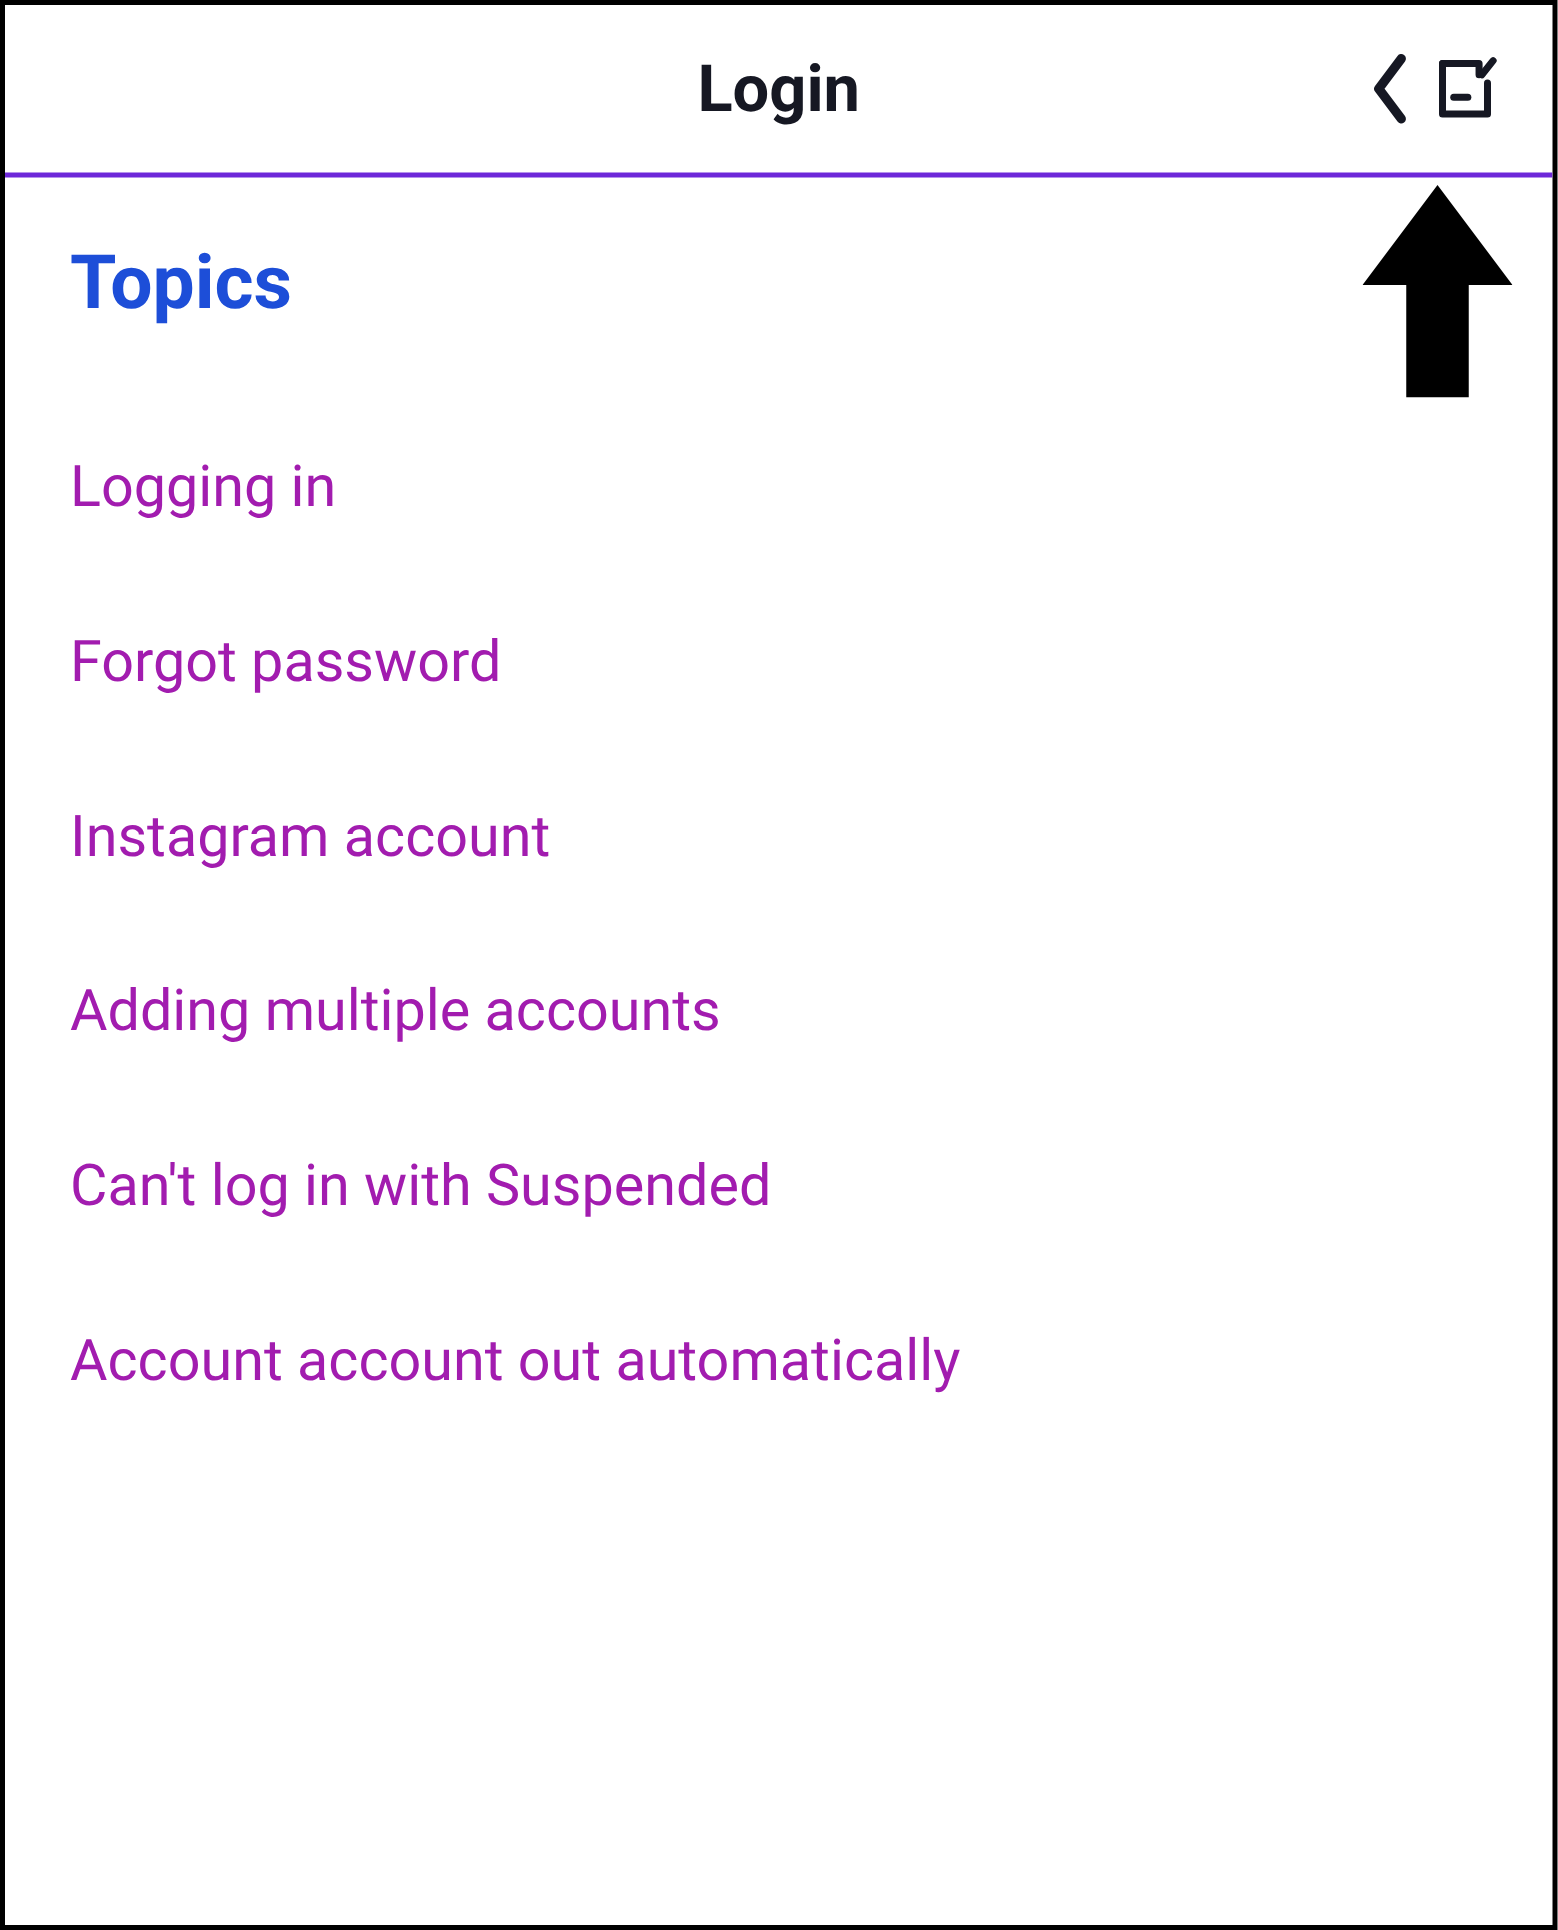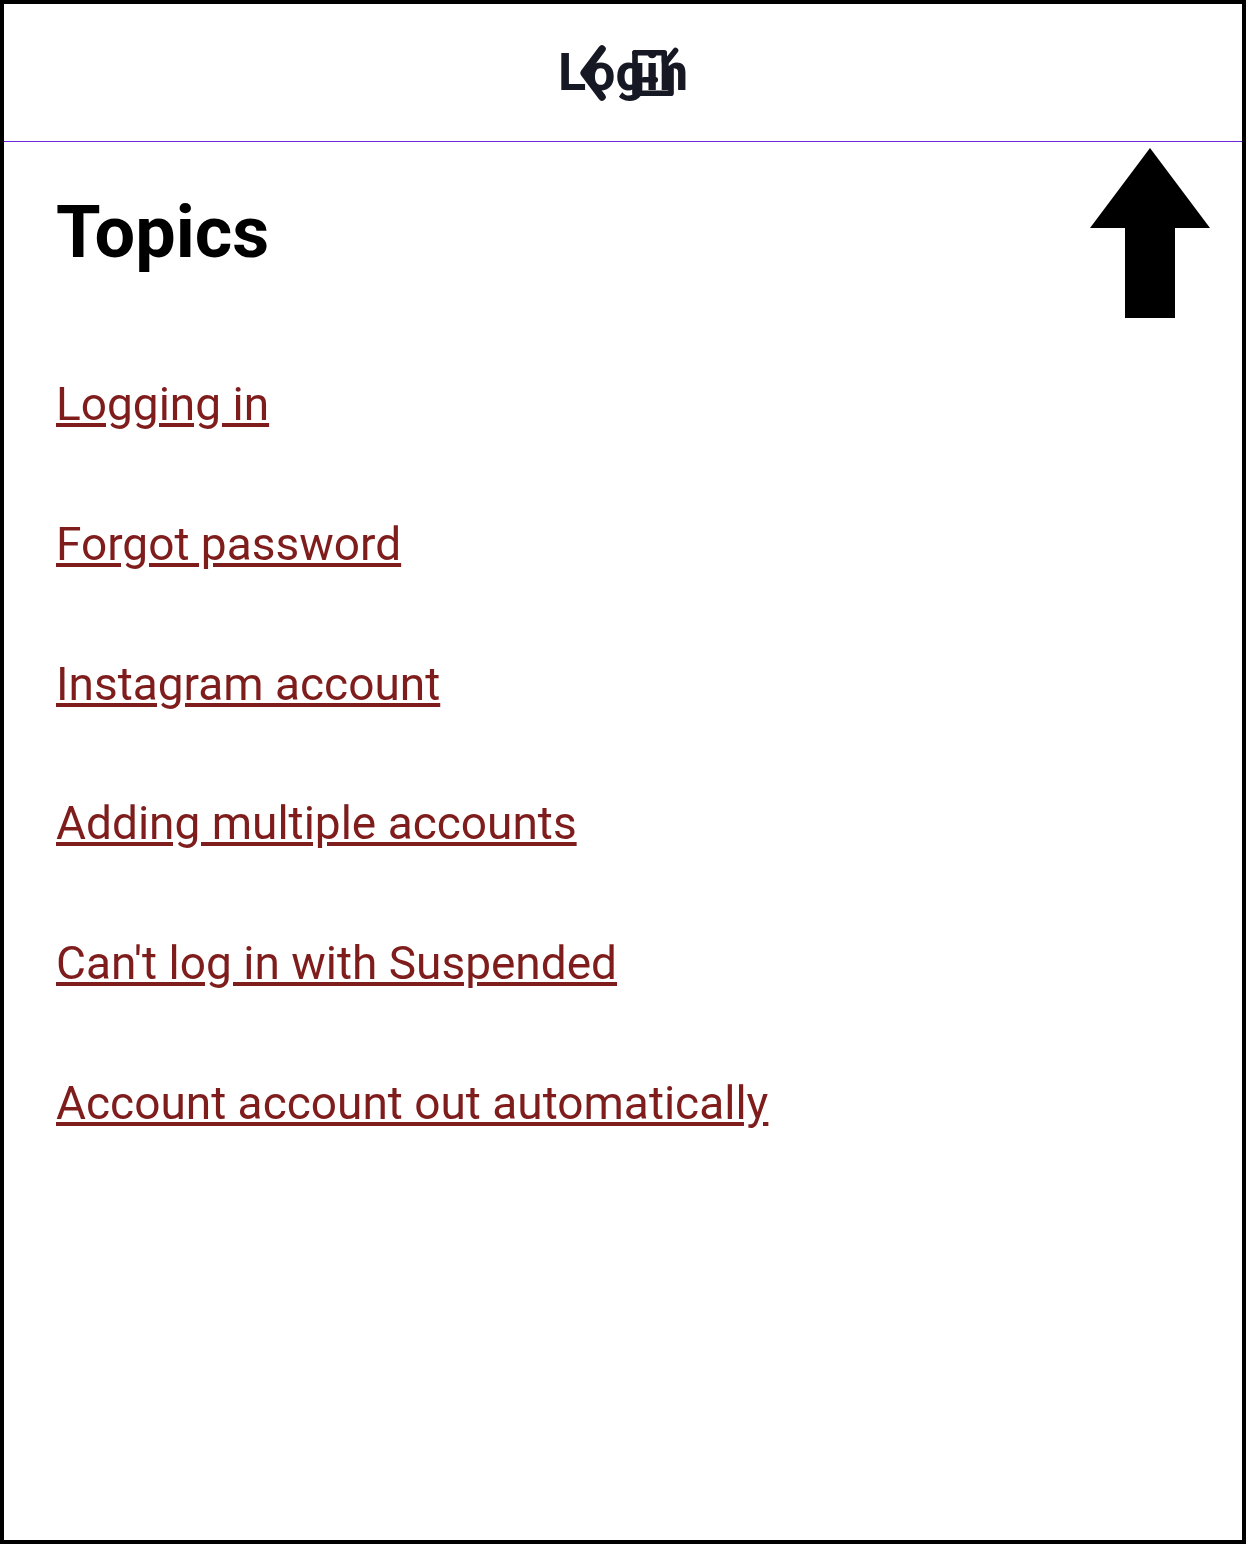--- a/index.html
+++ b/index.html
@@ -11,24 +11,24 @@
       font-family: -apple-system, BlinkMacSystemFont, "Segoe UI", Roboto, Helvetica, Arial, sans-serif;
       background: #fff;
       width: 1246px;
       height: 1544px;
       border: 4px solid #000;
       position: relative;
     }
     .header {
       display: flex;
       align-items: center;
-      justify-content: center;
+      justify-content: flex-end;
       padding: 20px 40px;
       height: 138px;
-      border-bottom: 1px solid #6d28d9;
+      border-bottom: 4px solid #6d28d9;
     }
     .back-button {
       width: 60px;
       height: 60px;
       display: flex;
       align-items: center;
       justify-content: center;
       cursor: pointer;
     }
     .back-button svg {
@@ -59,36 +59,35 @@
       position: absolute;
       right: 32px;
       top: 144px;
       width: 120px;
       height: 170px;
     }
     .content {
       padding: 48px 52px;
     }
     .section-title {
-      font-size: 72px;
+      font-size: 60px;
       font-weight: 700;
-      color: #000000;
+      color: #1d4ed8;
       margin-bottom: 60px;
     }
     .topic-list {
       list-style: none;
     }
     .topic-item {
       font-size: 46px;
       font-weight: 400;
-      color: #7f1d1d;
+      color: #a21caf;
       padding: 40px 0;
       cursor: pointer;
       line-height: 1.3;
-      text-decoration: underline;
     }
   </style>
 </head>
 <body>
 
 <div class="header">
   <div class="back-button">
     <svg viewBox="0 0 24 40" fill="none" stroke="#161823" stroke-width="5" stroke-linecap="round" stroke-linejoin="round">
       <polyline points="18,4 6,20 18,36"></polyline>
     </svg>

